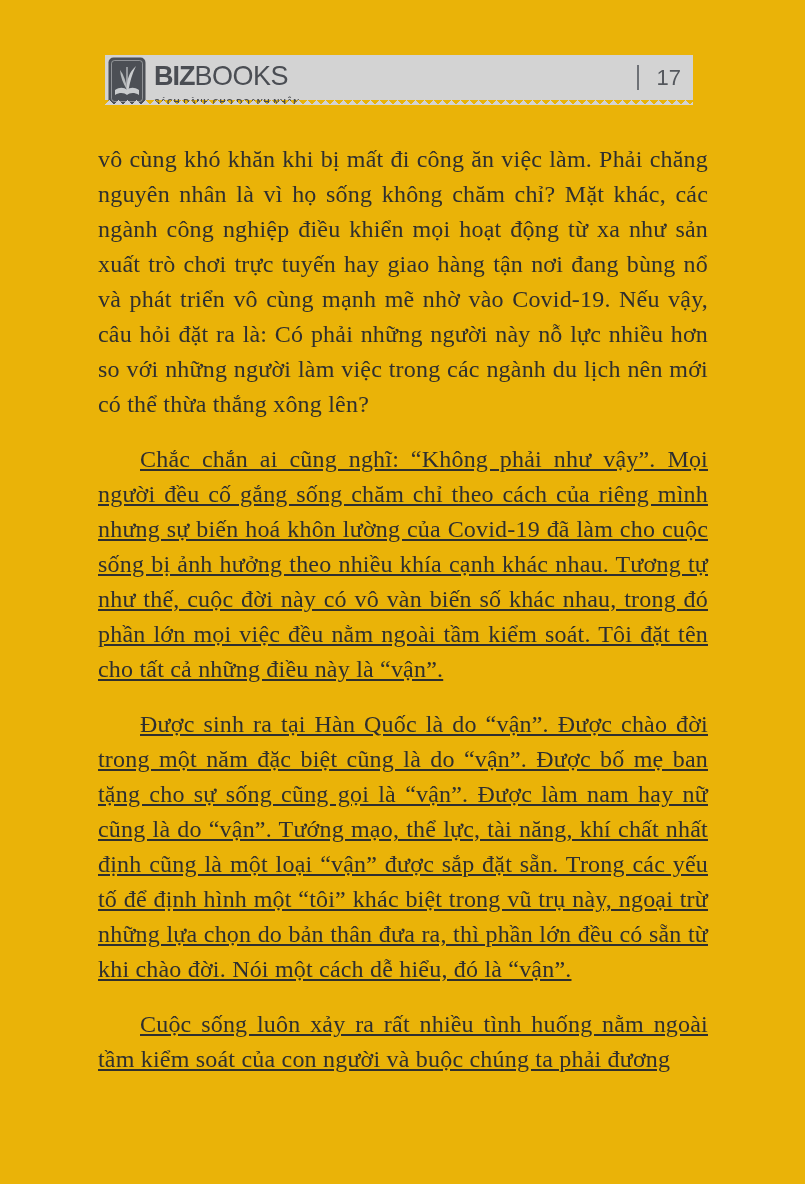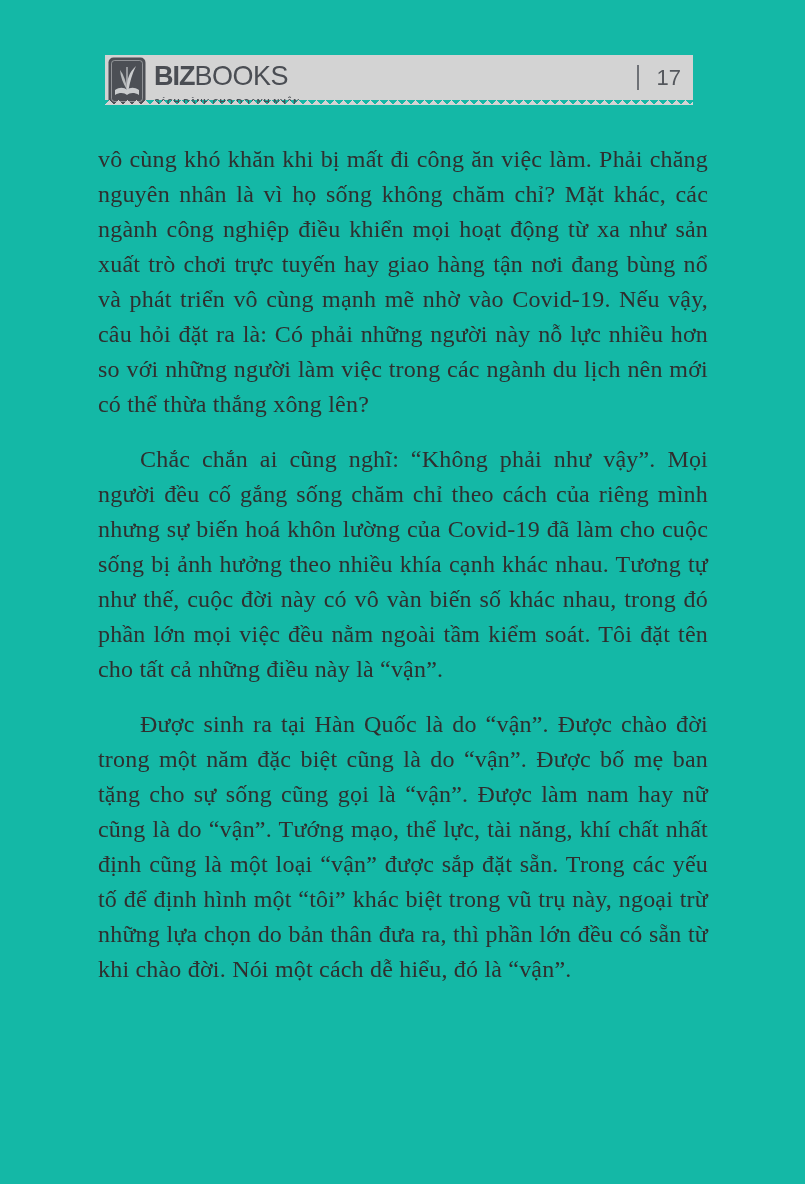--- a/index.html
+++ b/index.html
@@ -3,21 +3,21 @@
 <meta charset="utf-8">
 <style>
   html,body{margin:0;padding:0;}
   body{
     width:805px;height:1184px;
     background:#ffffff;
     position:relative;
     font-family:"Liberation Serif", serif;
     overflow:hidden;
   }
-  .page{position:absolute;inset:0;background:#14b8a6;padding-left:29px;}
+  .page{position:absolute;inset:0;background:#eab308;padding-left:29px;}
 
   
   .header-bar{
     position:absolute;
     left:105px;top:55px;
     width:588px;height:45px;
     background:var(--header-bar,#d3d3d3);
   }
   
   .header-bar::after{
@@ -66,21 +66,21 @@
     position:absolute;
     left:98px;top:127px;
     width:610px;
     text-align:justify;
     font-size:24px;
     line-height:35px;
     color:var(--text,#2f2f2f);
     letter-spacing:0.2px;
   }
   .para{margin:15px 0 20px 0;}
-  .para.indent{text-indent:42px;}
+  .para.indent{text-indent:42px;text-decoration:underline;}
 </style>
 </head>
 <body>
 
 <div class="page">
 
   <header class="header-bar">
 
     <div class="logo">
       <span>
@@ -105,15 +105,16 @@
       <span class="pageno-bar"></span>
       <span>17</span>
     </div>
 
   </header>
 
   <main class="body-text">
       <p class="para">vô cùng khó khăn khi bị mất đi công ăn việc làm. Phải chăng nguyên nhân là vì họ sống không chăm chỉ? Mặt khác, các ngành công nghiệp điều khiển mọi hoạt động từ xa như sản xuất trò chơi trực tuyến hay giao hàng tận nơi đang bùng nổ và phát triển vô cùng mạnh mẽ nhờ vào Covid-19. Nếu vậy, câu hỏi đặt ra là: Có phải những người này nỗ lực nhiều hơn so với những người làm việc trong các ngành du lịch nên mới có thể thừa thắng xông lên?</p>
       <p class="para indent">Chắc chắn ai cũng nghĩ: “Không phải như vậy”. Mọi người đều cố gắng sống chăm chỉ theo cách của riêng mình nhưng sự biến hoá khôn lường của Covid-19 đã làm cho cuộc sống bị ảnh hưởng theo nhiều khía cạnh khác nhau. Tương tự như thế, cuộc đời này có vô vàn biến số khác nhau, trong đó phần lớn mọi việc đều nằm ngoài tầm kiểm soát. Tôi đặt tên cho tất cả những điều này là “vận”.</p>
       <p class="para indent">Được sinh ra tại Hàn Quốc là do “vận”. Được chào đời trong một năm đặc biệt cũng là do “vận”. Được bố mẹ ban tặng cho sự sống cũng gọi là “vận”. Được làm nam hay nữ cũng là do “vận”. Tướng mạo, thể lực, tài năng, khí chất nhất định cũng là một loại “vận” được sắp đặt sẵn. Trong các yếu tố để định hình một “tôi” khác biệt trong vũ trụ này, ngoại trừ những lựa chọn do bản thân đưa ra, thì phần lớn đều có sẵn từ khi chào đời. Nói một cách dễ hiểu, đó là “vận”.</p>
+      <p class="para indent">Cuộc sống luôn xảy ra rất nhiều tình huống nằm ngoài tầm kiểm soát của con người và buộc chúng ta phải đương</p>
     </main>
 
 </div>
 
 </body></html>

